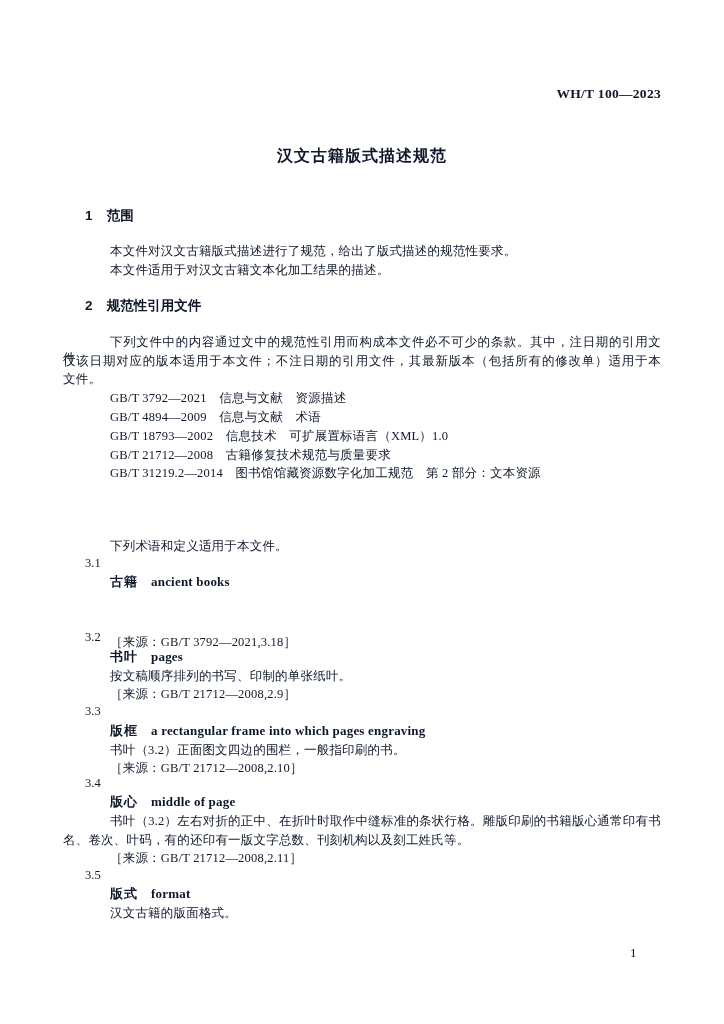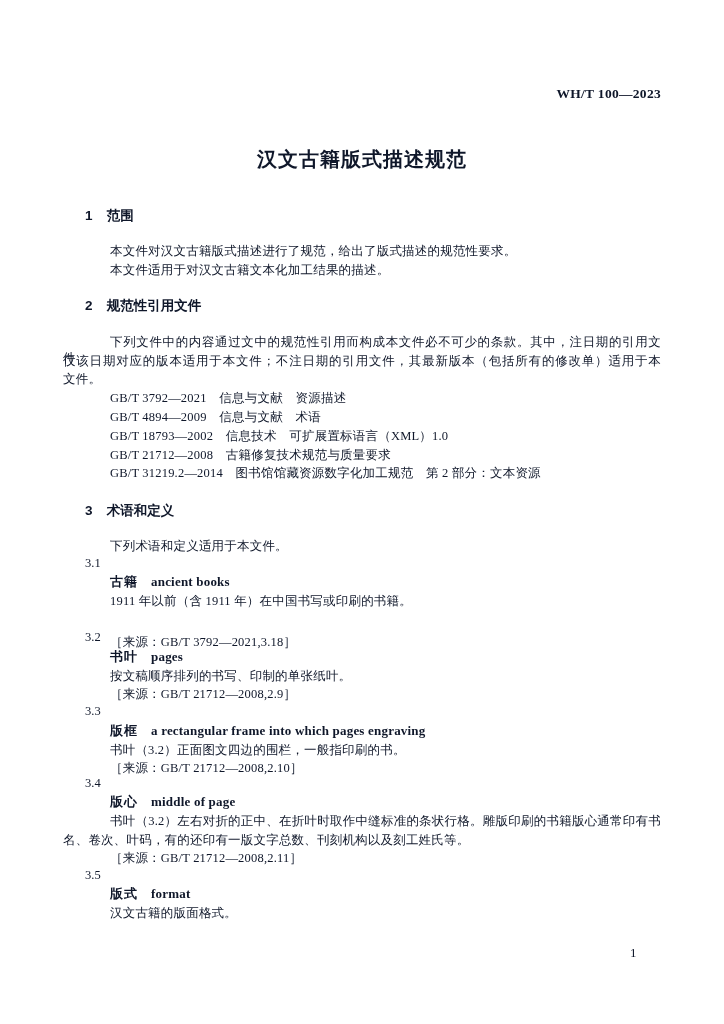--- a/index.html
+++ b/index.html
@@ -25,21 +25,21 @@
     position:absolute;top:86px;left:63px;width:598px;
     text-align:right;
     font-weight:bold;font-size:13.5px;
     font-family:"Liberation Serif","DejaVu Serif",serif;
     letter-spacing:0.3px;
   }
   .doc-title{
     position:absolute;top:146px;left:63px;width:598px;
     text-align:center;
     font-family:"Liberation Sans","DejaVu Sans",sans-serif;
-    font-weight:bold;font-size:20px;letter-spacing:1px;
+    font-weight:bold;font-size:16px;letter-spacing:1px;
   }
   .clause-heading{
     position:absolute;left:85px;width:576px;
     font-family:"Liberation Sans","DejaVu Sans",sans-serif;
     font-weight:bold;font-size:13.5px;line-height:16px;
   }
   .clause-num{display:inline-block;min-width:18px;}
   .term-num{
     position:absolute;left:85px;
     font-size:12.5px;line-height:14px;
@@ -85,31 +85,26 @@
   <div class="tline indent just" style="top:334px">下列文件中的内容通过文中的规范性引用而构成本文件必不可少的条款。其中，注日期的引用文件，</div>
   <div class="tline just" style="top:353px">仅该日期对应的版本适用于本文件；不注日期的引用文件，其最新版本（包括所有的修改单）适用于本</div>
   <div class="tline" style="top:371px">文件。</div>
 
   <div class="tline indent" style="top:390px">GB/T 3792—2021　信息与文献　资源描述</div>
   <div class="tline indent" style="top:409px">GB/T 4894—2009　信息与文献　术语</div>
   <div class="tline indent" style="top:428px">GB/T 18793—2002　信息技术　可扩展置标语言（XML）1.0</div>
   <div class="tline indent" style="top:447px">GB/T 21712—2008　古籍修复技术规范与质量要求</div>
   <div class="tline indent" style="top:465px">GB/T 31219.2—2014　图书馆馆藏资源数字化加工规范　第 2 部分：文本资源</div>
 
-  <div class="clause-heading" style="top:503px">
-    <span class="clause-num">3</span>
-    <span class="clause-title">术语和定义</span>
-  </div>
   <div class="tline indent" style="top:538px">下列术语和定义适用于本文件。</div>
 
   <div class="term-num" style="top:556px">3.1</div>
   <div class="term-head" style="top:574px">
     <span class="term-zh">古籍</span><span class="term-en">ancient books</span>
   </div>
-  <div class="tline indent" style="top:593px">1911 年以前（含 1911 年）在中国书写或印刷的书籍。</div>
   <div class="tline indent" style="top:634px">［来源：GB/T 3792—2021,3.18］</div>
 
   <div class="term-num" style="top:630px">3.2</div>
   <div class="term-head" style="top:649px">
     <span class="term-zh">书叶</span><span class="term-en">pages</span>
   </div>
   <div class="tline indent" style="top:668px">按文稿顺序排列的书写、印制的单张纸叶。</div>
   <div class="tline indent" style="top:686px">［来源：GB/T 21712—2008,2.9］</div>
 
   <div class="term-num" style="top:704px">3.3</div>

